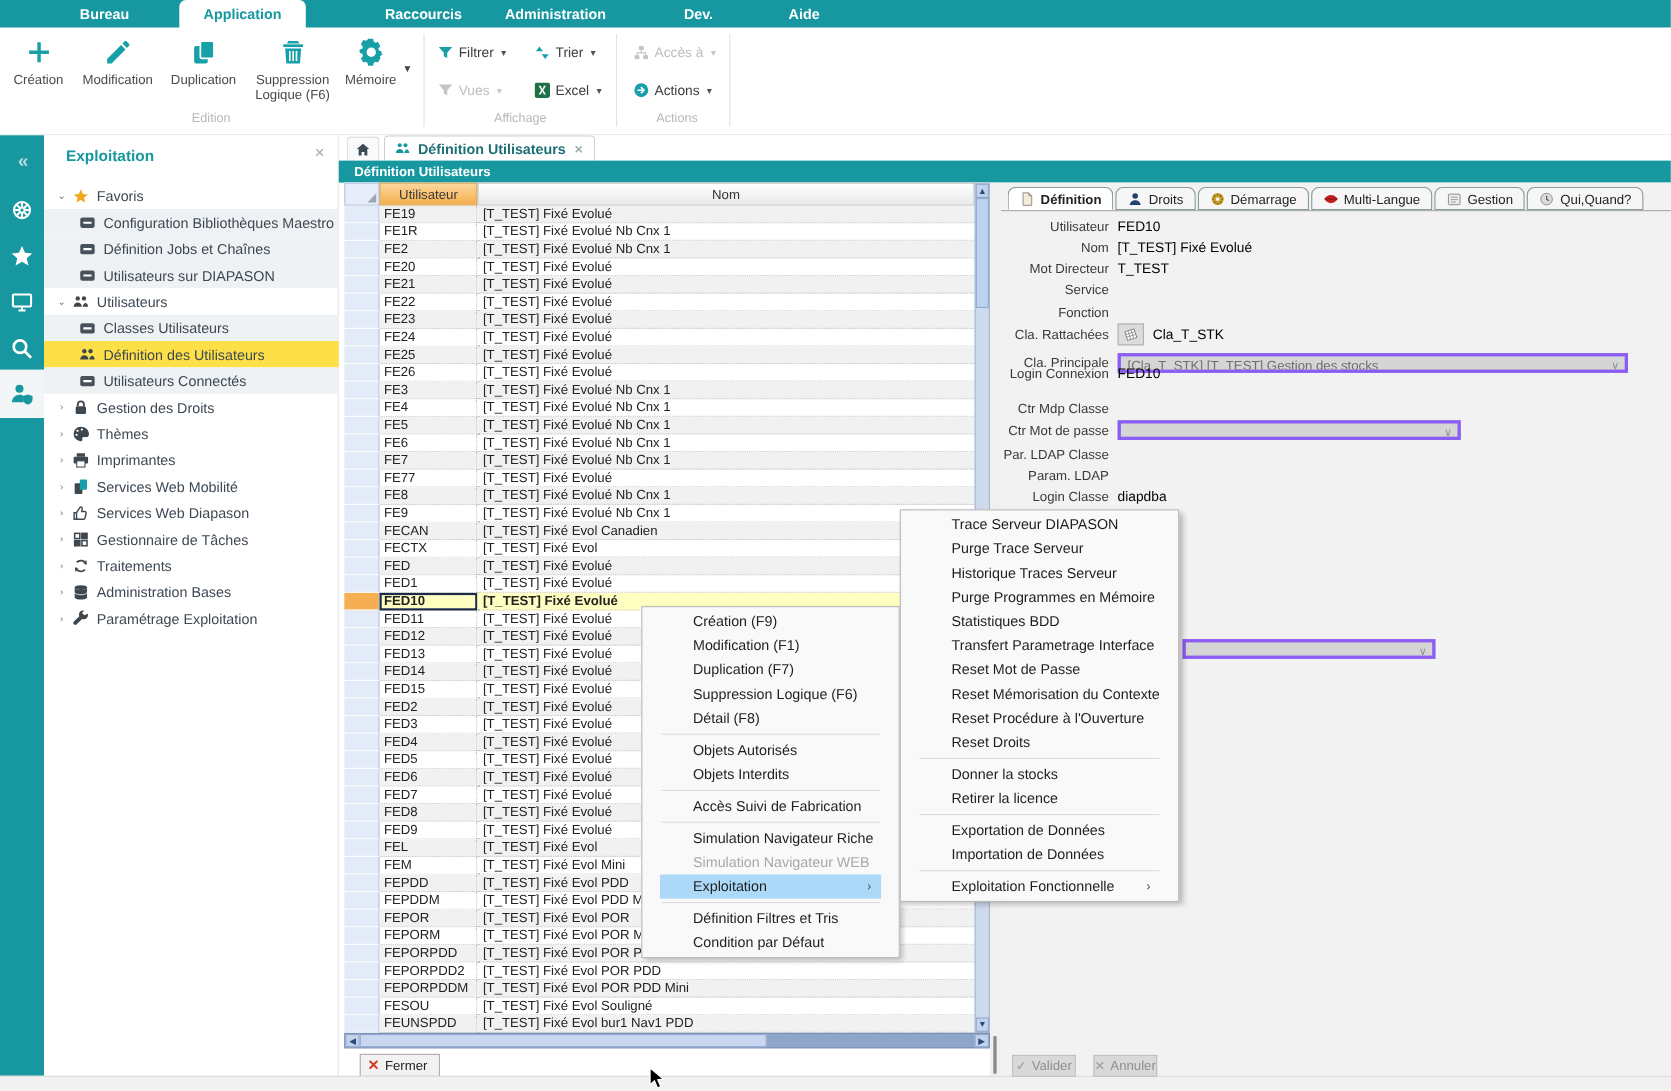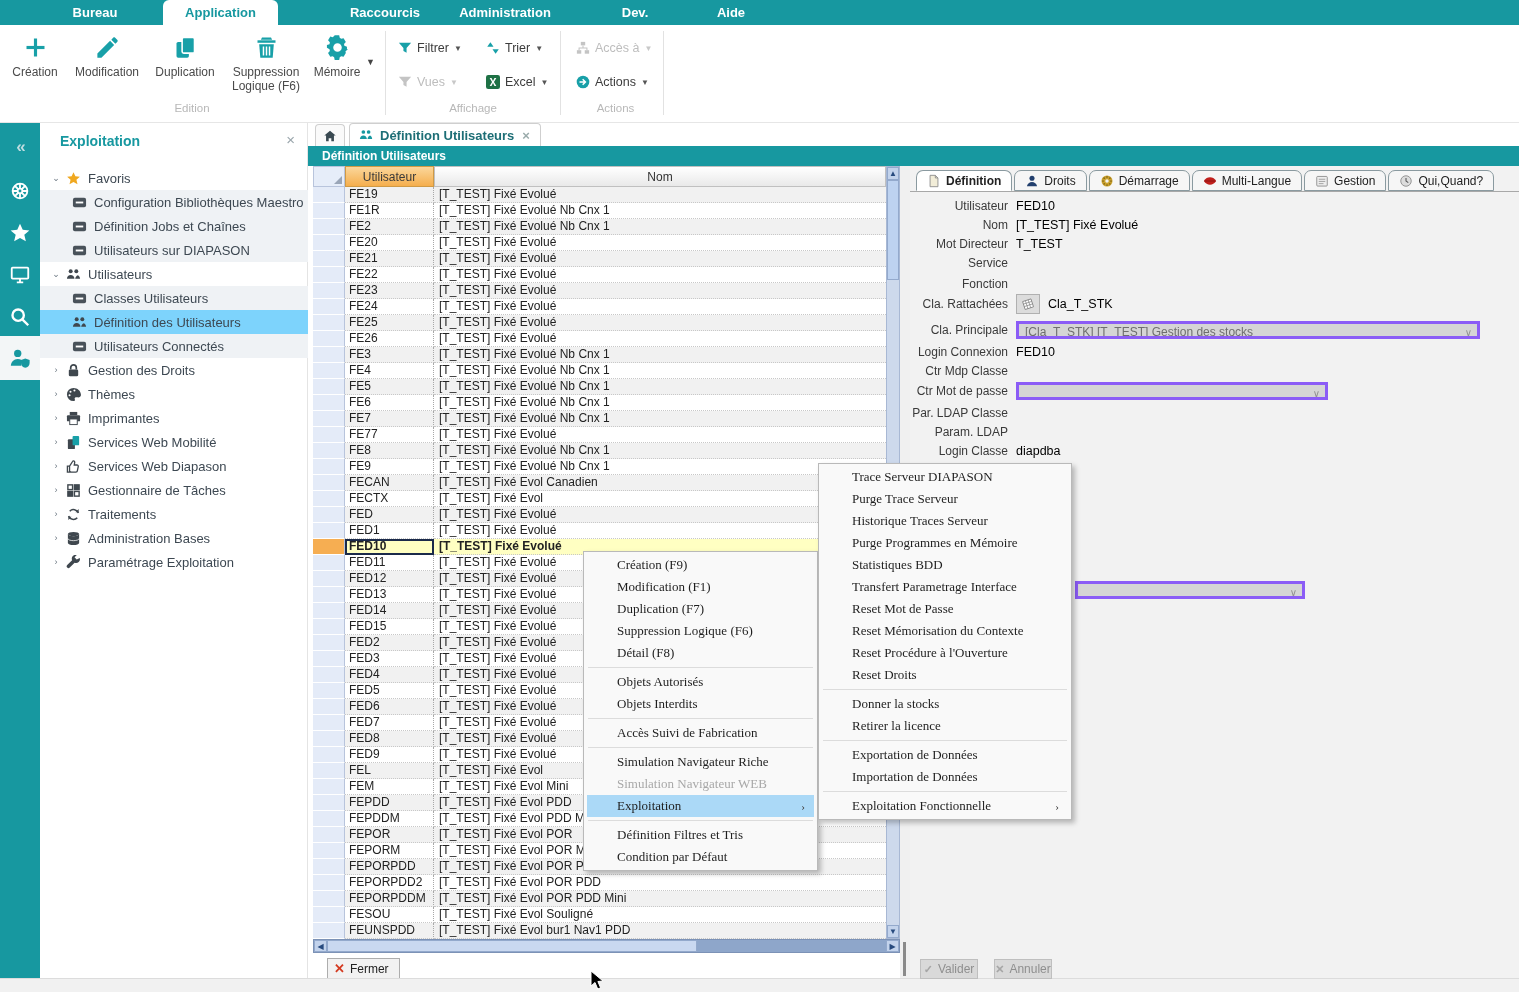--- a/index.html
+++ b/index.html
@@ -37,21 +37,21 @@
   
   #sidebar { position:absolute; left:40px; top:123px; width:268px; height:855px; background:#fff; border-right:1px solid #E4E4E4; }
   #sidebar-title { position:absolute; left:20px; top:10px; font-size:14px; font-weight:bold; color:#1798A0; }
   #sidebar-close { position:absolute; right:12px; top:8px; font-size:15px; color:#9AA6AC; }
   .tree-item { position:absolute; left:0; width:268px; height:24px; display:flex; align-items:center; font-size:13px; color:#3D4852; }
   .tree-item .chev { width:12px; text-align:center; font-size:9px; color:#6A7680; margin-left:10px; }
   .tree-item .ti { width:15px; height:15px; margin-left:4px; color:#3F474E; }
   .tree-item .lbl { margin-left:7px; white-space:nowrap; }
   .tree-item.lvl1 { background:#EFF2F5; }
   .tree-item.lvl1 .ti { margin-left:32px; }
-  .tree-item.selected { background:#7dd3fc;text-align:right; }
+  .tree-item.selected { background:#fde047;text-align:right; }
   .star-gold { color:#F0A820 !important; }
 
   
   #tabstrip { position:absolute; left:308px; top:123px; width:1211px; height:23px; background:#fff; }
   #home-tab { position:absolute; left:7px; top:1px; width:30px; height:22px; background:#FAFAFA; border:1px solid #CFCFCF; border-bottom:none; border-radius:4px 4px 0 0; display:flex; align-items:center; justify-content:center; color:#3A4A52; }
   #main-tab { position:absolute; left:41px; top:0; width:192px; height:23px; background:#fff; border:1px solid #CFCFCF; border-bottom:none; border-radius:4px 4px 0 0; display:flex; align-items:center; gap:6px; padding:0 8px; }
   #main-tab .lbl { font-size:13px; font-weight:bold; color:#1D6E76; white-space:nowrap; }
   #main-tab .x { color:#9AA; font-size:13px; font-weight:bold; margin-left:2px; }
   #tealbar { position:absolute; left:308px; top:146px; width:1211px; height:20px; background:#1798A0; color:#fff; font-size:12px; font-weight:bold; line-height:20px; padding-left:14px; }
 
@@ -96,21 +96,21 @@
   .frow .flabel { width:106px; text-align:right; padding-right:8px; font-size:12px; color:#3A3A3A; flex:none; }
   .frow .fvalue { font-size:12.5px; color:#000; white-space:nowrap; }
   .fselect { height:18px; background:#D5D5D5; border:3px solid #8b5cf6; color:#6E6E6E; font-size:12px; line-height:16px; padding:0 20px 0 6px; position:relative; white-space:nowrap; overflow:hidden; }
   .fselect .dd { position:absolute; right:5px; top:1px; color:#909090; font-size:10px; }
   #attach-btn { width:24px; height:20px; background:#DCDCDC; border:1px solid #B0B0B0; display:flex; align-items:center; justify-content:center; margin-right:8px; }
   .pbtn { position:absolute; top:959px; height:20px; width:58px; background:#D9D9D9; border:1px solid #BFBFBF; color:#8F8F8F; font-size:12px; display:flex; align-items:center; justify-content:center; gap:5px; }
   .pbtn .bic { color:#A6A6A6; font-size:11px; font-weight:bold; }
   #stray-select { position:absolute; left:1075px; top:581px; width:230px; z-index:1; }
 
   
-  .cmenu { position:absolute; background:#F9F9F9; border:1px solid #B9B9B9; box-shadow:3px 3px 5px rgba(0,0,0,0.25); padding:2px 3px;font-family:Liberation Serif, serif; }
+  .cmenu { position:absolute; background:#F9F9F9; border:1px solid #B9B9B9; box-shadow:3px 3px 5px rgba(0,0,0,0.25); padding:2px 16px; }
   #cmenu1 { left:583px; top:551px; width:235px; z-index:50; }
   #cmenu2 { left:818px; top:463px; width:254px; z-index:60; }
   .mi { height:22px; line-height:22px; padding-left:30px; font-size:13px; color:#1E1E1E; position:relative; white-space:nowrap; }
   .mi.disabled { color:#A8A8A8; }
   .mi.hl { background:#ABD9F7; }
   .mi .sub { position:absolute; right:9px; top:0; font-size:11px; color:#444; }
   .msep { height:1px; background:#DCDCDC; margin:3px 1px; }
 
   
   #statusbar { position:absolute; left:0; top:978px; width:1519px; height:14px; background:#F1F1F1; border-top:1px solid #DCDCDC; }
@@ -865,21 +865,21 @@
               </g>
             </svg>
           </span>
         </div>
         <div class="fvalue">Cla_T_STK</div>
       </div>
       <div class="frow" style="top: 154px;">
         <div class="flabel">Cla. Principale</div>
         <div class="fselect" style="width: 464px;">[Cla_T_STK] [T_TEST] Gestion des stocks<span class="dd">∨</span></div>
       </div>
-      <div class="frow" style="top: 176px;">
+      <div class="frow" style="top: 164px;">
         <div class="flabel">Login Connexion</div>
         <div class="fvalue">FED10</div>
       </div>
       <div class="frow" style="top: 195px;">
         <div class="flabel">Ctr Mdp Classe</div>
         <div class="fvalue"></div>
       </div>
       <div class="frow" style="top: 215px;">
         <div class="flabel">Ctr Mot de passe</div>
         <div class="fselect" style="width: 312px;">

